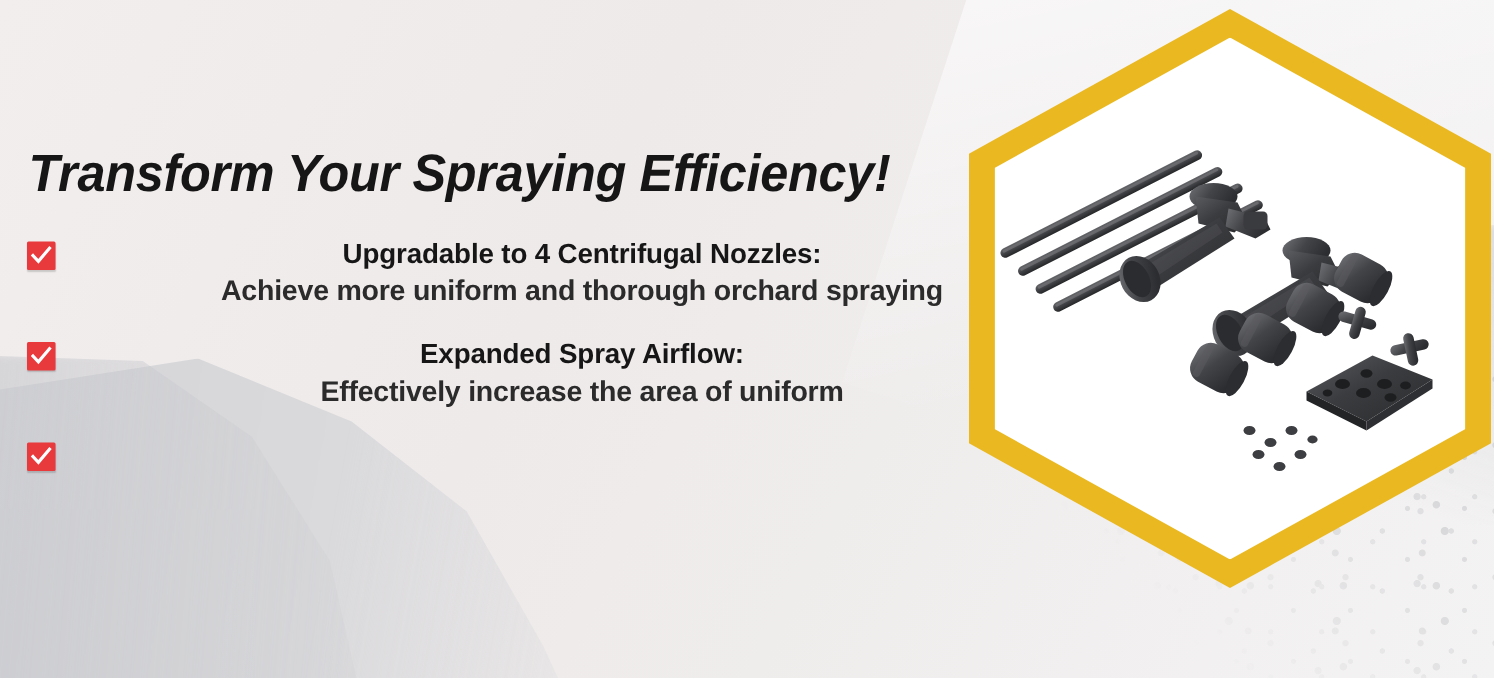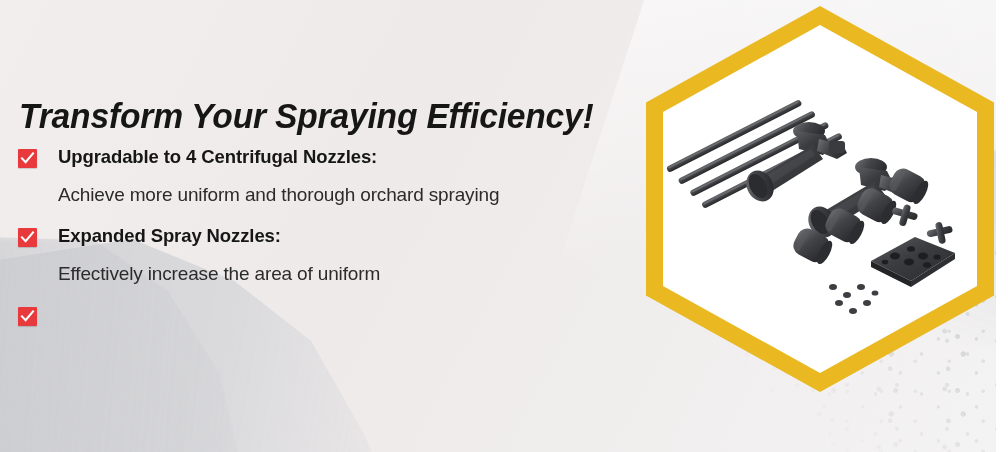--- a/index.html
+++ b/index.html
@@ -102,22 +102,23 @@
     color: #161616;
     white-space: nowrap;
     transform: scaleX(.96);
     transform-origin: left center;
   }
 
   
   .features {
     position: absolute;
     left: 18px;
-    top: 145px;
+    top: 157px;
     width: 700px;
+    text-align: center;
   }
   .feature {
     position: relative;
     padding-left: 40px;
     margin-bottom: 17px;
   }
   .feature:last-child { margin-bottom: 0; }
 
   .check-box {
     position: absolute;
@@ -140,24 +141,24 @@
 
   .feature-title {
     font-size: 18.5px;
     line-height: 23px;
     font-weight: 700;
     color: #161616;
     letter-spacing: -0.1px;
     white-space: nowrap;
   }
   .feature-desc {
-    margin-top: 14px;
+    margin-top: 2px;
     font-size: 19px;
     line-height: 25px;
-    font-weight: 400;
+    font-weight: 700;
     color: #2b2b2b;
     letter-spacing: -0.15px;
     white-space: nowrap;
   }
 
   
   .hex-wrap {
     position: absolute;
     left: 646px;
     top: 6px;
@@ -217,21 +218,21 @@
       <div class="feature-title">Upgradable to 4 Centrifugal Nozzles:</div>
       <div class="feature-desc">Achieve more uniform and thorough orchard spraying</div>
     </div>
 
     <div class="feature">
       <span class="check-box">
         <svg viewBox="0 0 15 15" aria-hidden="true">
           <path d="M2 7.4 L5.6 11.2 L13 2.4" fill="none" stroke="#ffffff" stroke-width="2.1" stroke-linecap="square" stroke-linejoin="miter"></path>
         </svg>
       </span>
-      <div class="feature-title">Expanded Spray Nozzles:</div>
+      <div class="feature-title">Expanded Spray Airflow:</div>
       <div class="feature-desc">Effectively increase the area of uniform</div>
     </div>
 
 
     <div class="feature">
       <span class="check-box">
         <svg viewBox="0 0 15 15" aria-hidden="true">
           <path d="M2 7.4 L5.6 11.2 L13 2.4" fill="none" stroke="#ffffff" stroke-width="2.1" stroke-linecap="square" stroke-linejoin="miter"></path>
         </svg>
       </span>

